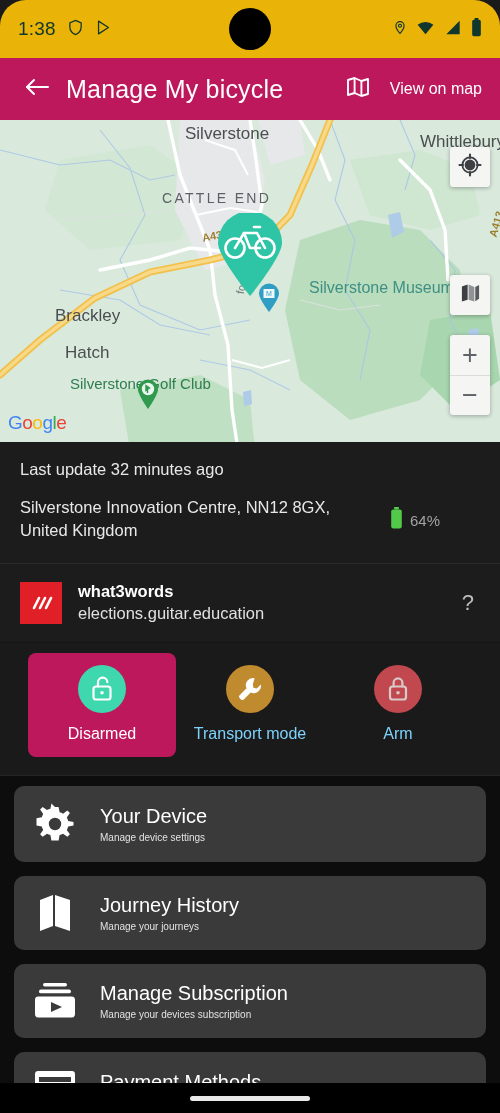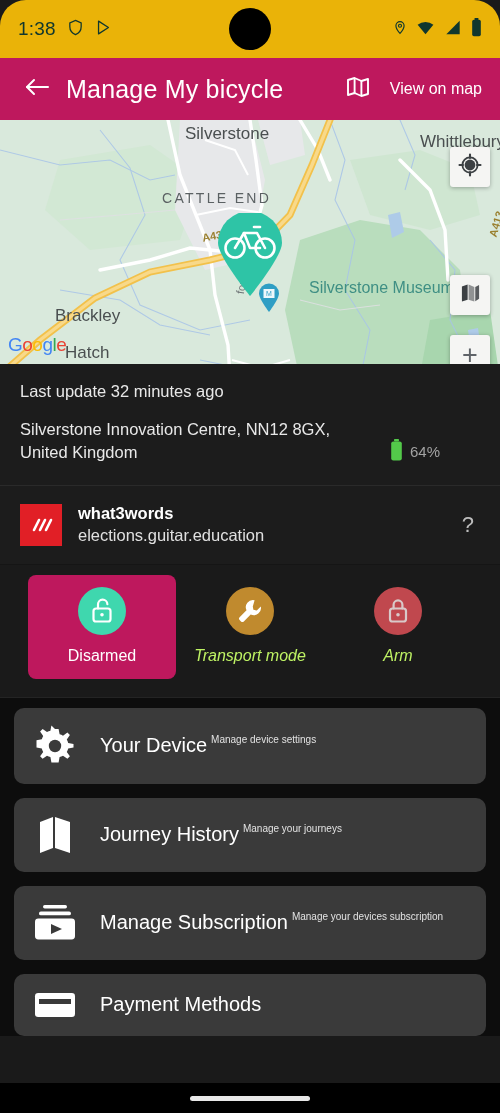--- a/index.html
+++ b/index.html
@@ -62,21 +62,21 @@
   .viewmap {
     margin-left: auto;
     display: flex; align-items: center; gap: 20px;
     cursor: pointer; padding-right: 2px;
   }
   .viewmap-label { color: #fff; font-size: 16px; }
 
   
   .map {
     position: relative;
-    height: 244px;
+    height: 322px;
     background: #d9e8da;
     overflow: hidden;
   }
   .map svg.mapcanvas { position: absolute; inset: 0; }
   .maplabel {
     position: absolute;
     font-family: "Liberation Sans", sans-serif;
     white-space: nowrap;
     pointer-events: none;
   }
@@ -126,21 +126,21 @@
   .glogo b { font-weight: normal; }
 
   
   .infoblock {
     background: #1c1c1c;
     padding: 18px 20px 20px 20px;
     border-bottom: 1px solid #2a2a2a;
   }
   .lastupdate { color: #e8e8e8; font-size: 16.5px; }
   .addr-row {
-    display: flex; align-items: flex-end;
+    display: flex; align-items: center;
     margin-top: 17px; gap: 10px;
   }
   .addr {
     color: #e8e8e8; font-size: 16.5px; line-height: 1.42;
     flex: 1; max-width: 360px;
   }
   .battery {
     display: flex; align-items: center; gap: 7px;
     padding-top: 2px;
   }
@@ -182,41 +182,41 @@
     border-radius: 8px;
     cursor: pointer;
   }
   .mode.active { background: #be185d; }
   .mode-circle {
     width: 48px; height: 48px; border-radius: 50%;
     display: flex; align-items: center; justify-content: center;
   }
   .mode-label { font-size: 16px; }
   .mode.active .mode-label { color: #ffffff; }
-  .mode-label.dim { color: #bef264; font-style: italic; }
+  .mode-label.dim { color: #7dd3fc; }
 
   
   .menulist {
     padding: 10px 14px 0 14px;
     background: #0d0d0d;
     display: flex; flex-direction: column; gap: 14px;
   }
   .menurow {
     background: #3a3a3a;
     border-radius: 10px;
     display: flex; align-items: center;
     padding: 16px 18px;
     gap: 22px;
     cursor: pointer;
   }
   .menu-icon {
     width: 46px; display: flex; align-items: center; justify-content: center;
     flex: none;
   }
-  .menu-text { display: flex; flex-direction: row; gap: 4px; }
+  .menu-text { display: flex; flex-direction: column; gap: 4px; }
   .menu-title { color: #ffffff; font-size: 20px; }
   .menu-sub { color: #e2e2e2; font-size: 10px; }
 
   
   .gesturebar {
     position: absolute; left: 0; right: 0; bottom: 0;
     height: 30px; background: #000;
     display: flex; align-items: center; justify-content: center;
   }
   .gesture-pill {

